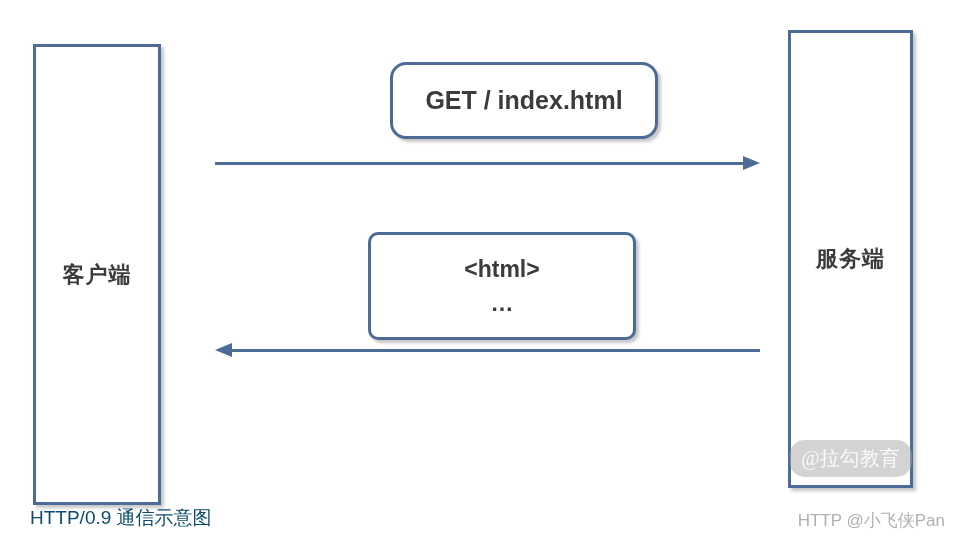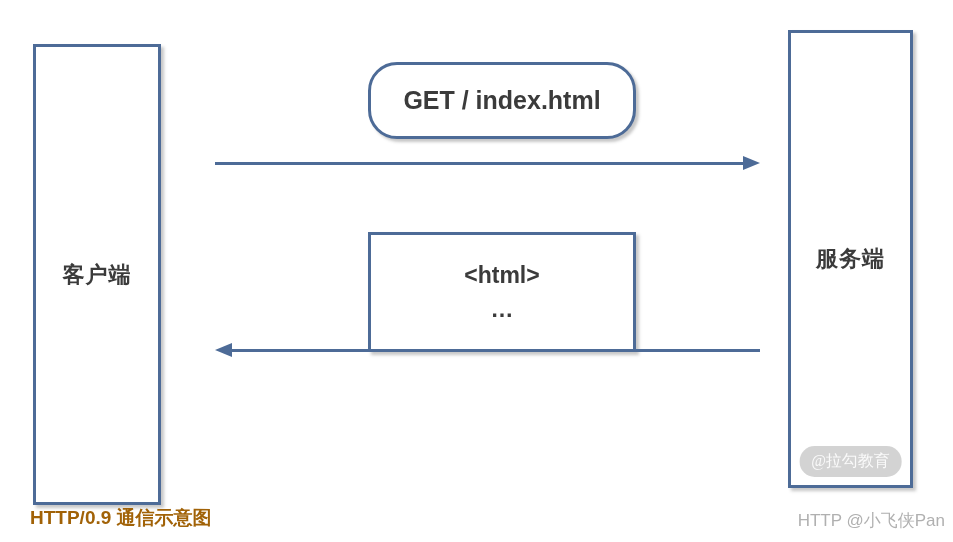--- a/index.html
+++ b/index.html
@@ -25,22 +25,22 @@
   .server { left: 788px; top: 30px; width: 125px; height: 458px; font-family: Liberation Serif, serif; }
 
   .bubble {
     position: absolute; left: 368px; width: 268px;
     background: #ffffff;
     border: 3px solid var(--stroke, #4d6b97);
     box-shadow: 3px 3px 3px rgba(130,130,130,0.45);
     display: flex; flex-direction: column; align-items: center; justify-content: center;
     color: var(--text, #3b3b3b); font-weight: bold;
   }
-  .request { top: 62px; height: 77px; border-radius: 29px; font-size: 25px; }
-  .response { top: 232px; height: 120px; border-radius: 0; font-size: 23px; line-height: 34px; }
+  .request { top: 62px; height: 77px; border-radius: 16px; font-size: 25px; margin-left: 22px; }
+  .response { top: 232px; height: 108px; border-radius: 10px; font-size: 23px; line-height: 34px; }
 
   .arrow { position: absolute; }
   .arrow-line { position: absolute; height: 3px; background: var(--stroke, #4d6b97); top: 6px; }
   .arrowhead { position: absolute; width: 0; height: 0; top: 0; }
   .arrowhead.point-right {
     border-top: 7px solid transparent; border-bottom: 7px solid transparent;
     border-left: 17px solid var(--stroke, #4d6b97);
   }
   .arrowhead.point-left {
     border-top: 7px solid transparent; border-bottom: 7px solid transparent;
@@ -48,30 +48,30 @@
   }
   .request-arrow { left: 215px; top: 156px; width: 545px; height: 14px; }
   .request-arrow .arrow-line { left: 0; width: 530px; }
   .request-arrow .arrowhead { left: 528px; }
   .response-arrow { left: 215px; top: 343px; width: 545px; height: 14px; }
   .response-arrow .arrow-line { left: 15px; width: 530px; }
   .response-arrow .arrowhead { left: 0; }
 
   .caption {
     position: absolute; left: 30px; top: 505px;
-    font-size: 19px; color: #a16207; font-weight: bold;
+    font-size: 19px; color: #0c4a6e; font-weight: normal;
   }
 
   .wm-pill {
     position: absolute; left: 50%; transform: translateX(-50%);
     bottom: 8px; padding: 5px 12px;
     background: rgba(175,175,175,0.55);
     border-radius: 15px;
     color: rgba(255,255,255,0.88);
-    font-size: 16px; white-space: nowrap;
+    font-size: 20px; white-space: nowrap;
   }
   .wm-page {
     position: absolute; right: 8px; top: 509px;
     font-size: 17px; color: var(--watermark, #b0b0b0);
   }
 </style>
 </head>
 <body>
 
 <div class="canvas">

